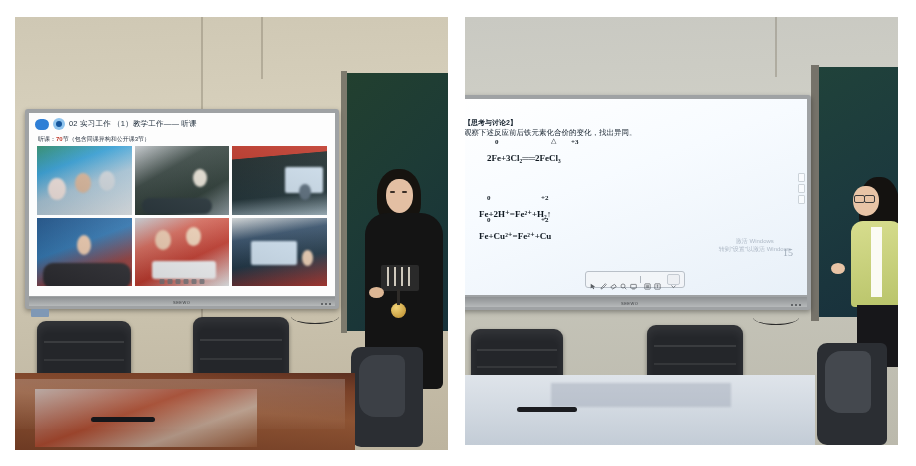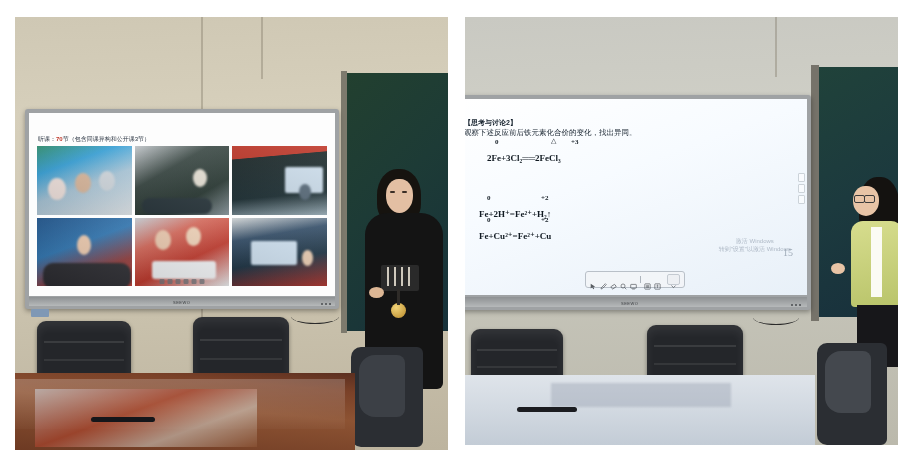--- a/index.html
+++ b/index.html
@@ -126,20 +126,27 @@
     <div class="wall-seam" style="left:246px;height:62px;"></div>
 
     <div class="chalkboard" style="left:330px;top:56px;width:103px;height:258px;"></div>
     <div style="position:absolute;left:326px;top:54px;width:6px;height:262px;background:#7d7a6d;"></div>
 
     <div class="board-panel" style="left:10px;top:92px;width:314px;height:200px;">
       <div class="board-screen" style="left:4px;top:4px;width:306px;height:183px;">
 
         <div class="slide-l">
 
+          <div class="slide-l-head">
+            <span class="dot-pill"></span>
+            <span class="dot-ring">
+                <i></i>
+              </span>
+            <span class="slide-l-title">02 实习工作      （1）教学工作—— 听课</span>
+          </div>
 
           <div class="slide-l-sub">
             <span>听课：</span><b>70</b><span>节（包含同课异构和公开课3节）</span>
           </div>
 
           <div class="collage">
             <div class="cell c1">
               <span class="blob" style="left:12%;top:46%;width:18px;height:22px;background:#f0e2dd;"></span>
               <span class="blob" style="left:40%;top:40%;width:16px;height:20px;background:#d9b79c;"></span>
               <span class="blob" style="left:66%;top:36%;width:16px;height:20px;background:#cfd6dc;"></span>

